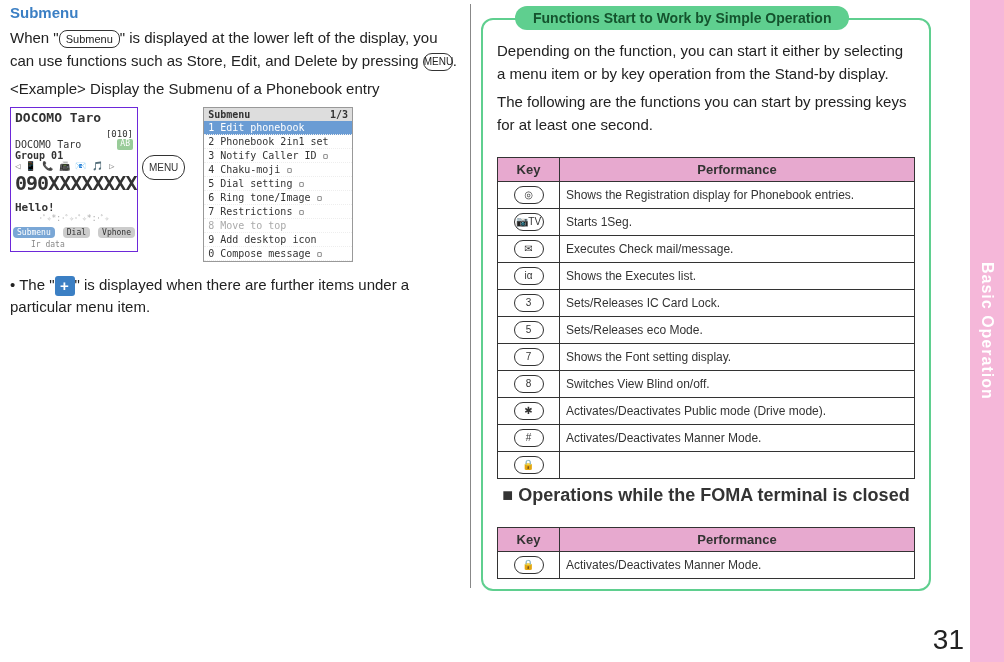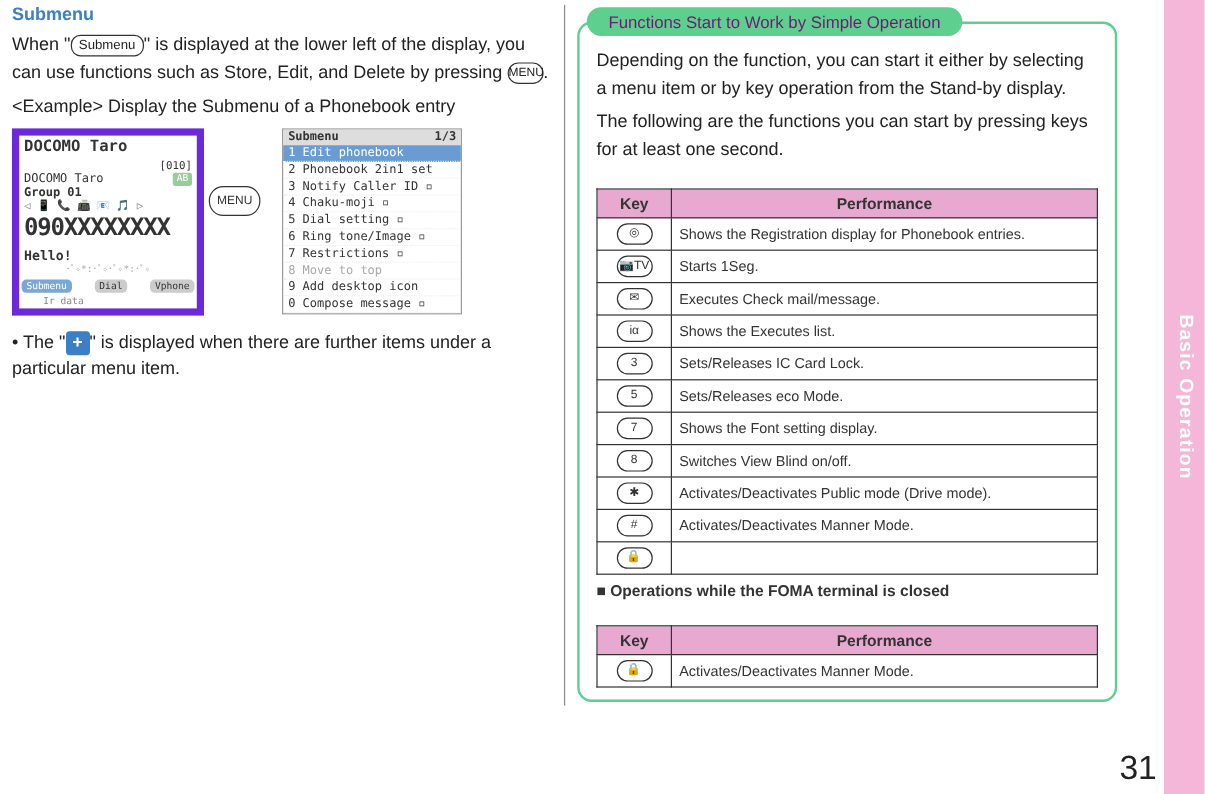--- a/index.html
+++ b/index.html
@@ -8,44 +8,44 @@
   .col { width: 470px; padding: 4px 10px; }
   .divider { width: 1px; background: #888; margin: 4px 0; }
   .right-strip { position: absolute; right: 0; top: 0; width: 34px; height: 662px; background: #f5b7d9; }
   .side-label { position: absolute; right: 0; top: 0; width: 34px; height: 662px; display: flex; align-items: center; justify-content: center; }
   .side-label span { writing-mode: vertical-rl; color: #fff; font-weight: bold; font-size: 16px; letter-spacing: 1px; }
   .page-num { position: absolute; right: 40px; bottom: 6px; font-size: 28px; color: #222; }
   .subtitle { color: #3b7fc4; font-weight: bold; font-size: 15px; }
   p { margin: 6px 0; line-height: 1.5; font-size: 15px; color: #222; }
   .key-btn { display: inline-block; border: 1px solid #333; border-radius: 8px; padding: 0 6px; font-size: 11px; background: #fff; vertical-align: middle; }
   .key-oval { display:inline-block; border:1px solid #333; border-radius:10px; width:30px; height:18px; line-height:15px; text-align:center; font-size:10px; background:#fff; vertical-align:middle; }
-  .phone-screen { display: inline-block; border: 6px solid #6d28d9; width: 160px; vertical-align: top; font-family: monospace; font-size: 10px; background:#fff; }
+  .phone-screen { display: inline-block; border: 1px solid #6d28d9; width: 128px; vertical-align: top; font-family: monospace; font-size: 10px; background:#fff; }
   .ps-header { font-weight: bold; font-size: 13px; padding: 2px 4px; }
   .ps-body { padding: 2px 4px; }
   .ps-num { font-size: 20px; font-weight: bold; letter-spacing: -1px; }
   .ps-foot { display:flex; justify-content:space-between; font-size:8px; }
   .ps-foot .sm { background:#7aa7d6; color:#fff; border-radius:4px; padding:1px 4px; }
   .ps-foot .di { background:#ccc; border-radius:4px; padding:1px 4px; }
   .submenu-box { display:inline-block; border:1px solid #999; width:150px; font-family:monospace; font-size:10px; margin-left:8px; vertical-align: top; background:#fff; }
   .submenu-title { background:#ddd; font-weight:bold; padding:1px 4px; display:flex; justify-content:space-between; }
   .submenu-item { padding: 1px 4px; border-bottom: 1px dotted #eee; }
   .submenu-item.sel { background:#6a9cd4; color:#fff; }
   .submenu-item.dis { color:#aaa; }
   .arrow-btn { display:inline-block; vertical-align:top; margin:40px 4px 0 4px; }
   .arrow-shape { width:40px; height:55px; background:#999; border-radius: 6px 24px 24px 6px / 6px 28px 28px 6px; position:relative; }
   .arrow-shape::after { content:""; position:absolute; right:-2px; top:30%; width:0; height:0; border-top:12px solid transparent; border-bottom:12px solid transparent; }
   .menu-circ { display:inline-block; border:1px solid #333; border-radius:12px; padding:6px 6px; font-size:10px; background:#fff; vertical-align:top; margin-top:48px; margin-right:-6px; position:relative; z-index:2; }
   .plus-icon { display:inline-block; width:20px; height:20px; background:#3b7fc4; color:#fff; font-weight:bold; text-align:center; line-height:20px; border-radius:3px; vertical-align:middle; }
   .callout { border: 2px solid #5fcf8f; border-radius: 12px; padding: 14px 14px 10px 14px; position: relative; margin-top: 14px; }
-  .callout-title { position:absolute; top:-14px; left:6px; background:#5fcf8f; color:#701a75; font-weight:normal; padding: 4px 18px; border-radius: 14px; font-size:14px; }
+  .callout-title { position:absolute; top:-14px; left:32px; background:#5fcf8f; color:#14532d; font-weight:bold; padding: 4px 18px; border-radius: 14px; font-size:14px; }
   table.kp { width:100%; border-collapse: collapse; margin-top: 21px; border-radius: 26px; }
   table.kp th { background:#e7a9cf; color:#333; font-weight:bold; text-align:center; padding:4px; border:1px solid #333; font-size:13px; }
   table.kp td { border:1px solid #333; padding:4px 6px; font-size:12px; }
   table.kp td.key { width:62px; text-align:center; }
-  .sec-head { font-weight:bold; font-size:13px; margin-top:6px; }
+  .sec-head { font-weight:bold; font-size:18px; margin-top:6px;text-align:center; }
   .sec-head::before { content:"■ "; }
 </style>
 </head>
 <body>
 
 <div class="right-strip"></div>
 <div class="side-label">
     <span>Basic Operation</span>
   </div>
 <div class="page-num">31</div>

